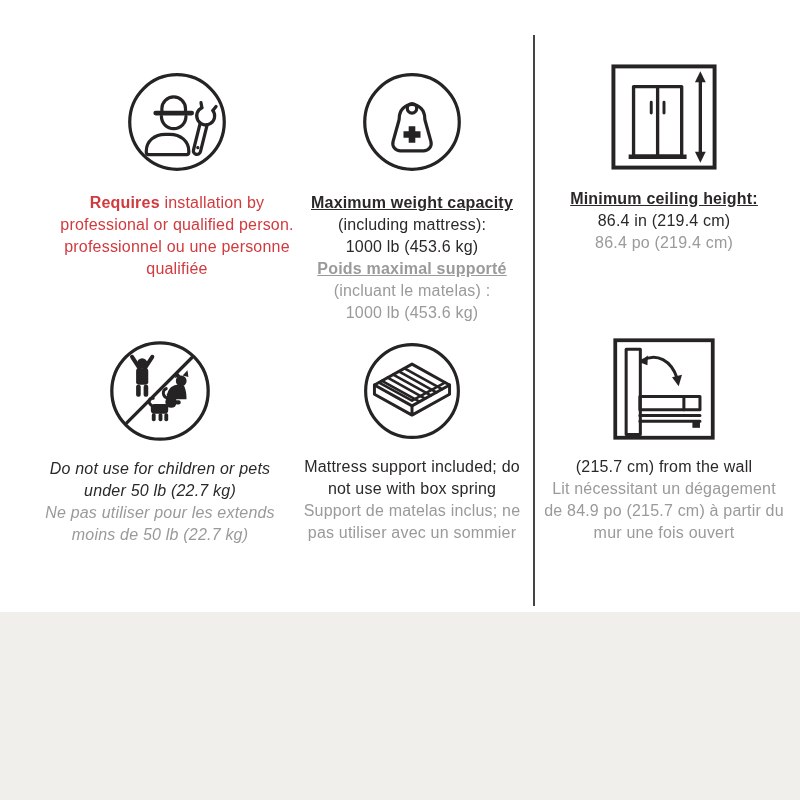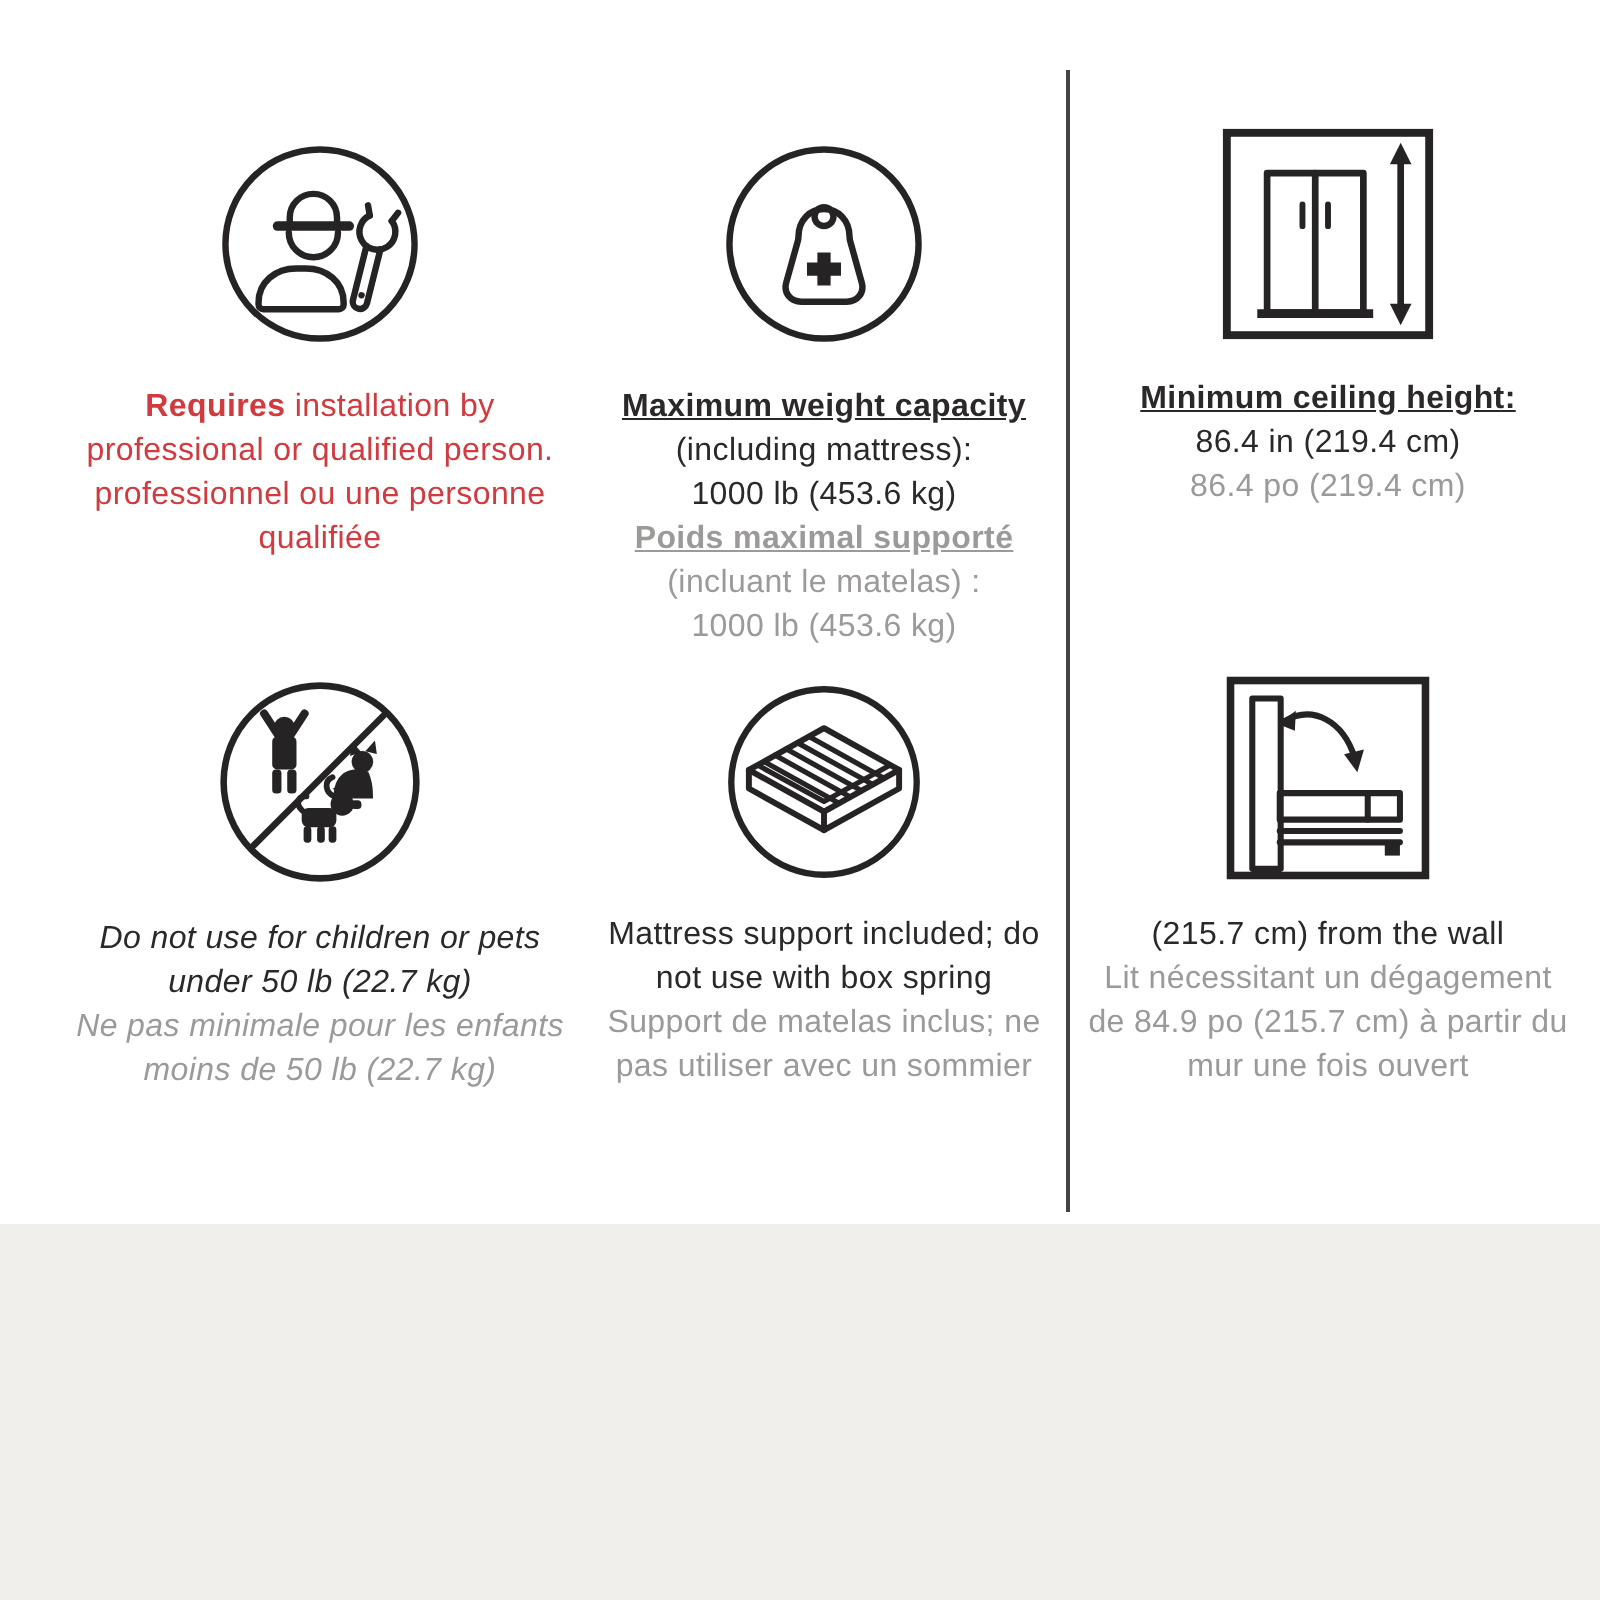--- a/index.html
+++ b/index.html
@@ -1,20 +1,20 @@
 <!DOCTYPE html>
 <html><head>
 <meta charset="utf-8">
 <style>
   html,body{margin:0;padding:0;background:#ffffff;}
   .stage{position:relative;width:800px;height:800px;background:#ffffff;overflow:hidden;
          font-family:"Liberation Sans", sans-serif; color:#2b2829; letter-spacing:.2px;}
   .divider{position:absolute;left:533px;top:35px;width:2px;height:571px;background:#454443;}
   .cell{position:absolute;display:flex;flex-direction:column;align-items:center;text-align:center;}
-  .c1{left:30px;top:70px;width:260px;}
+  .c1{left:47px;top:70px;width:260px;}
   .c2{left:287px;top:70px;width:250px;}
   .c3{left:538px;top:62px;width:252px;}
   .c4{left:30px;top:338px;width:260px;font-style:italic;}
   .c5{left:287px;top:340px;width:250px;}
   .c6{left:538px;top:336px;width:252px;}
   .txt{margin-top:12px;width:100%;}
   .c1 .txt,.c2 .txt{margin-top:14px;}
   .c4 .txt,.c5 .txt,.c6 .txt{margin-top:10px;}
   .line{font-size:16px;line-height:22px;}
   .b{font-weight:700;text-decoration:underline;}
@@ -122,21 +122,21 @@
         <path class="fillb" d="M61.5,58.5 L67.5,55.5 L68.5,62 Z"></path>
         <rect class="fillb" x="71" y="64.5" width="5.5" height="4.5" rx="2"></rect>
         <rect class="fillb" x="46.5" y="78" width="4" height="8.5" rx="1.8"></rect>
         <rect class="fillb" x="53.5" y="78" width="4" height="8.5" rx="1.8"></rect>
         <rect class="fillb" x="59.5" y="78" width="4" height="8.5" rx="1.8"></rect>
       </svg>
     </span>
     <div class="txt">
       <div class="line dark">Do not use for children or pets</div>
       <div class="line dark">under 50 lb (22.7 kg)</div>
-      <div class="line gray">Ne pas minimale pour les enfants</div>
+      <div class="line gray">Ne pas utiliser pour les extends</div>
       <div class="line gray">moins de 50 lb (22.7 kg)</div>
     </div>
   </div>
 
   <div class="cell c5">
     <span>
       <svg width="102" height="102" viewBox="0 0 110 110">
         <circle class="ic" cx="55" cy="55" r="50"></circle>
         <path class="ic mid" d="M14.5,48.5 L55,26 L95.5,48.5 L55,71 Z"></path>
         <path class="ic thin" d="M19.5,46 L55,65.5 L90.5,46"></path>

